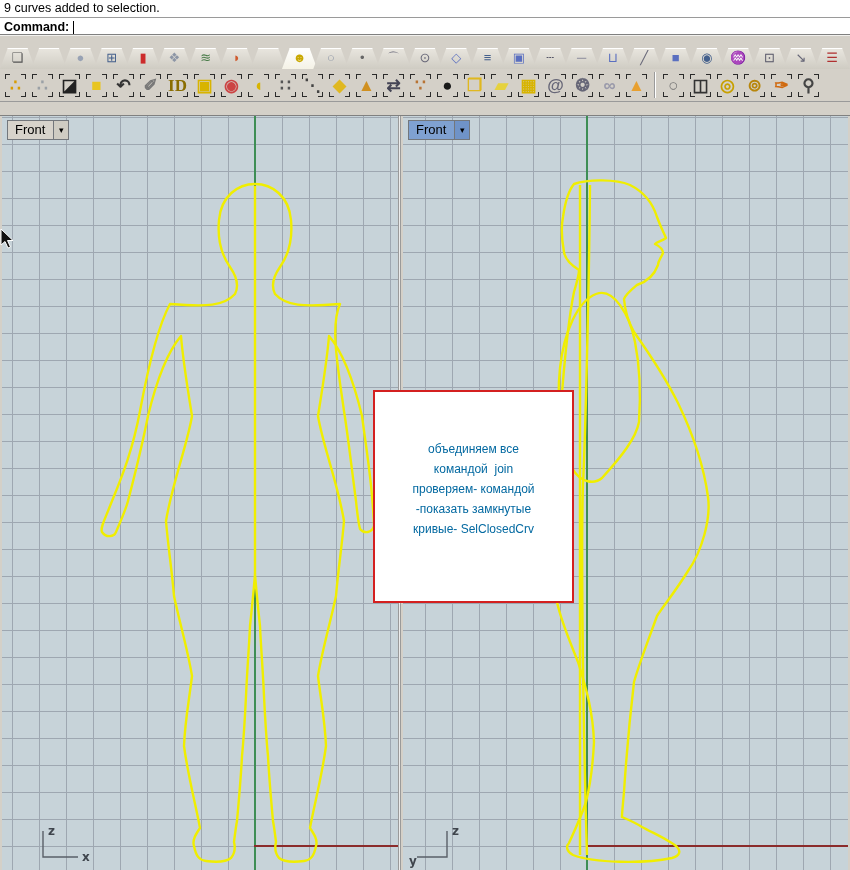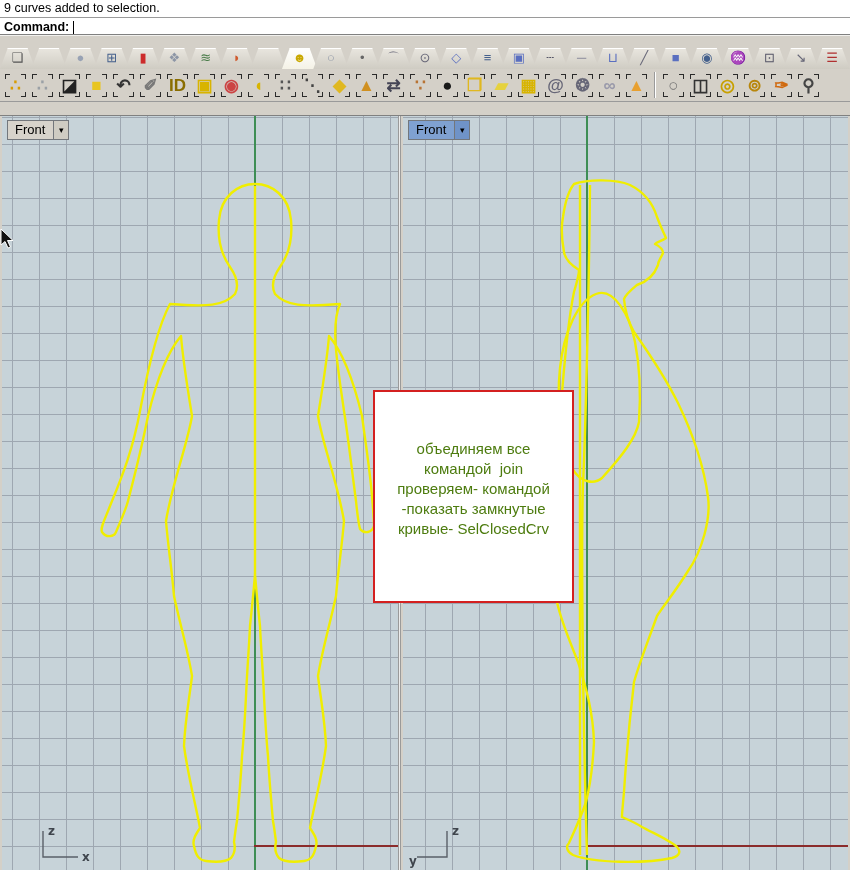--- a/index.html
+++ b/index.html
@@ -60,21 +60,21 @@
   .vp-label.active .dd { background:#6f93c8; }
 
   .fig-svg, .axis-ind { position:absolute; }
   .fig-svg { left:0; top:0; }
   .axis-ind { left:28px; bottom:2px; }
   .axis-ind text { font-size:12px; font-weight:bold; fill:#3f454d; font-family:"DejaVu Sans", sans-serif; }
   .axis-ind path { stroke:#5a6068; stroke-width:1.4; fill:none; }
 
   
   .annotation { position:absolute; left:373px; top:390px; width:201px; height:213px; background:#fff; border:2px solid #d42020; padding-top:47px; text-align:center; z-index:5; }
-  .ann-line { font-size:15px; line-height:20px; color:#4d7c0f; white-space:pre; }
+  .ann-line { font-size:12px; line-height:20px; color:#0369a1; white-space:pre; }
 
   
   .mouse-cursor { position:absolute; left:0px; top:228px; z-index:9; }
 </style>
 </head>
 <body>
 
 <div class="cmd-history">
   <div class="line">9 curves added to selection.</div>
 </div>
@@ -244,21 +244,21 @@
 
       <div class="sel-cell">
         <span class="g" style="color: rgb(51, 51, 51);">↶</span>
       </div>
 
       <div class="sel-cell">
         <span class="g" style="color: rgb(119, 119, 119);">✐</span>
       </div>
 
       <div class="sel-cell">
-        <span class="g" style="color: rgb(138, 109, 0);">ID</span>
+        <span class="g" style="color: rgb(138, 109, 0); font-family: Liberation Serif, serif;">ID</span>
       </div>
 
       <div class="sel-cell">
         <span class="g" style="color: rgb(216, 180, 0);">▣</span>
       </div>
 
       <div class="sel-cell">
         <span class="g" style="color: rgb(204, 68, 68);">◉</span>
       </div>
 

